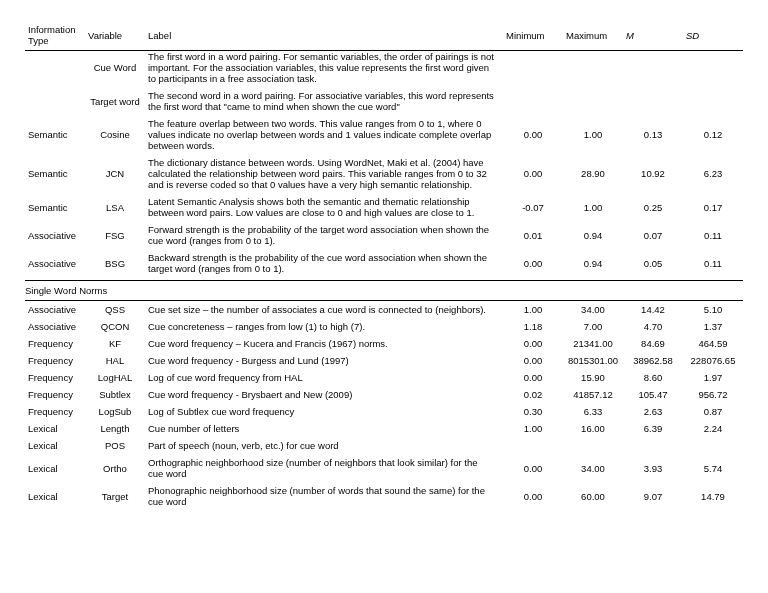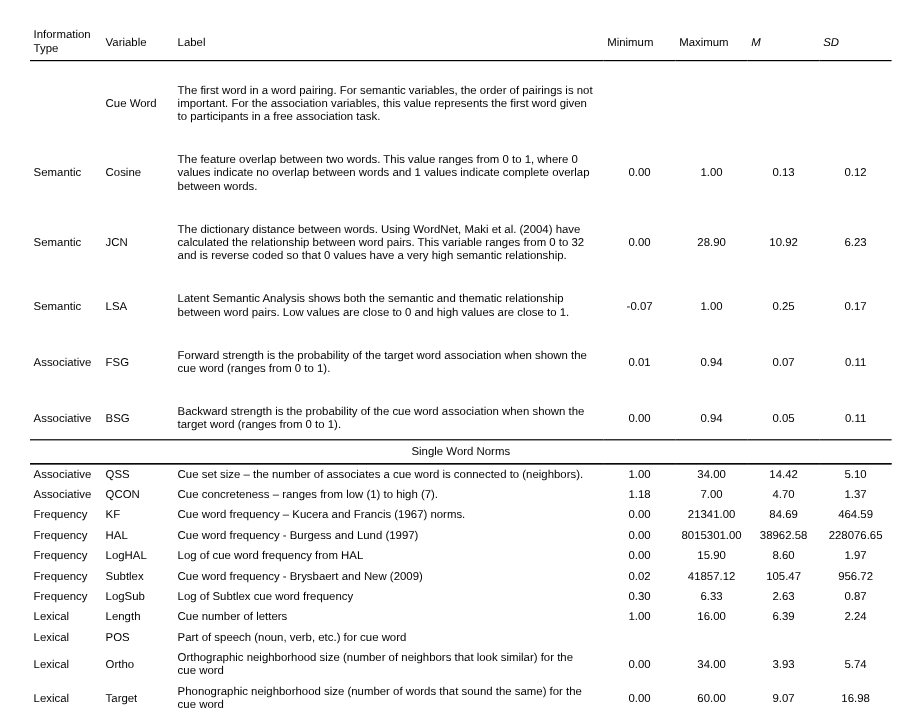--- a/index.html
+++ b/index.html
@@ -26,30 +26,29 @@
     font-weight: normal;
     border-bottom: 1px solid #000;
   }
   th.center { text-align: left; }
   th.italic { font-style: italic; }
   .col-type   { width: 60px; }
   .col-var    { width: 60px; text-align: center; }
   .col-label  { width: auto; }
   .col-num    { width: 60px; text-align: center; }
   td.type  { }
-  td.var   { }
+  td.var   { text-align: center; }
   td.label { padding-right: 8px; }
   td.num   { text-align: center; }
   tr.section-row td {
     border-top: 1px solid #000;
     border-bottom: 1px solid #000;
-    text-align: center;
     padding: 4px 0;
   }
-  tr.pair-row td { padding-top: 19px; padding-bottom: 6px; margin-top: 44px; }
+  tr.pair-row td { padding-top: 0; padding-bottom: 6px; margin-top: 44px; }
   tr.norm-row td { padding-top: 3px; padding-bottom: 3px; }
 </style>
 </head>
 <body>
 
 <table>
   <colgroup>
     <col class="col-type">
     <col class="col-var">
     <col class="col-label">
@@ -73,20 +72,29 @@
       <tr class="pair-row">
         <td class="type"></td>
         <td class="var">Cue Word</td>
         <td class="label">The first word in a word pairing.  For semantic variables, the order of pairings is not important.  For the association variables, this value represents the first word given to participants in a free association task.</td>
         <td class="num"></td>
         <td class="num"></td>
         <td class="num"></td>
         <td class="num"></td>
       </tr>
       <tr class="pair-row">
+        <td class="type"></td>
+        <td class="var">Target word</td>
+        <td class="label">The second word in a word pairing.  For associative variables, this word represents the first word that "came to mind when shown the cue word"</td>
+        <td class="num"></td>
+        <td class="num"></td>
+        <td class="num"></td>
+        <td class="num"></td>
+      </tr>
+      <tr class="pair-row">
         <td class="type">Semantic</td>
         <td class="var">Cosine</td>
         <td class="label">The feature overlap between two words.  This value ranges from 0 to 1, where 0 values indicate no overlap between words and 1 values indicate complete overlap between words.</td>
         <td class="num">0.00</td>
         <td class="num">1.00</td>
         <td class="num">0.13</td>
         <td class="num">0.12</td>
       </tr>
       <tr class="pair-row">
         <td class="type">Semantic</td>
@@ -221,16 +229,16 @@
         <td class="num">3.93</td>
         <td class="num">5.74</td>
       </tr>
       <tr class="norm-row">
         <td class="type">Lexical</td>
         <td class="var">Target</td>
         <td class="label">Phonographic neighborhood size (number of words that sound the same) for the cue word</td>
         <td class="num">0.00</td>
         <td class="num">60.00</td>
         <td class="num">9.07</td>
-        <td class="num">16.98</td>
+        <td class="num">14.79</td>
       </tr>
     </tbody>
 </table>
 
 </body></html>

